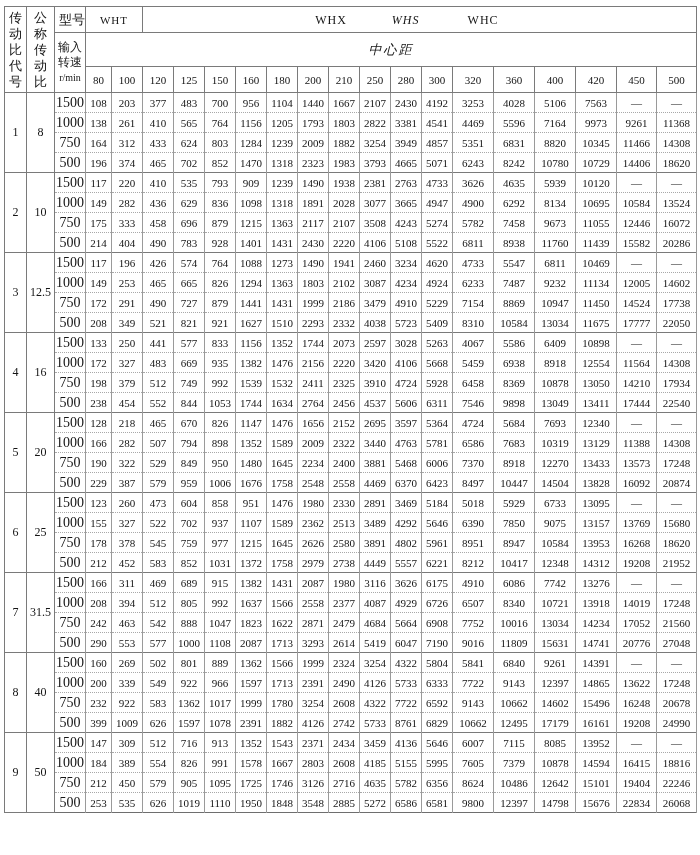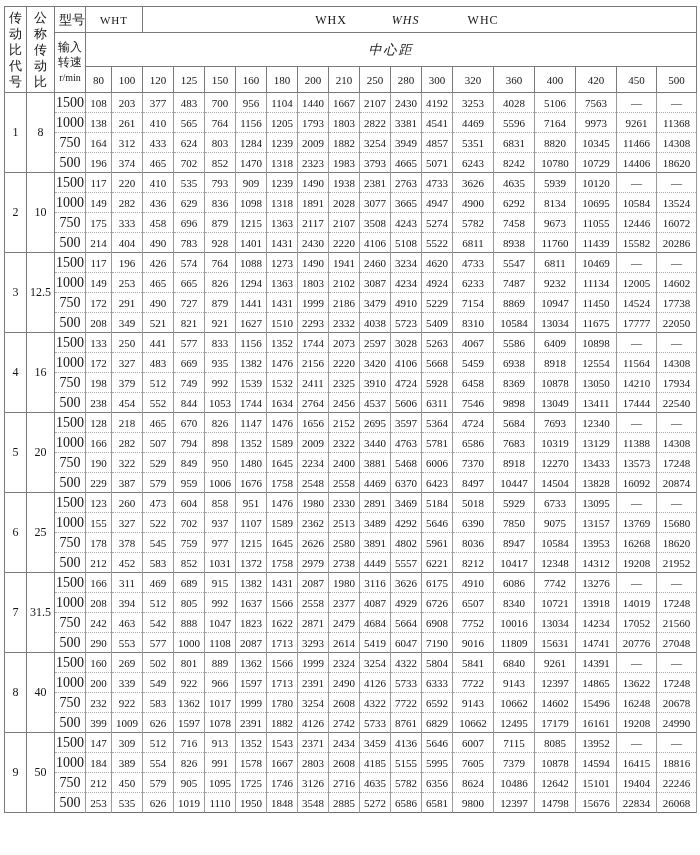--- a/index.html
+++ b/index.html
@@ -620,21 +620,21 @@
           <td class="value-cell">545</td>
           <td class="value-cell">759</td>
           <td class="value-cell">977</td>
           <td class="value-cell">1215</td>
           <td class="value-cell">1645</td>
           <td class="value-cell">2626</td>
           <td class="value-cell">2580</td>
           <td class="value-cell">3891</td>
           <td class="value-cell">4802</td>
           <td class="value-cell">5961</td>
-          <td class="value-cell">8036</td>
+          <td class="value-cell">8951</td>
           <td class="value-cell">8947</td>
           <td class="value-cell">10584</td>
           <td class="value-cell">13953</td>
           <td class="value-cell">16268</td>
           <td class="value-cell">18620</td>
         </tr>
         <tr>
           <td class="speed-cell">500</td>
           <td class="value-cell">212</td>
           <td class="value-cell">452</td>

